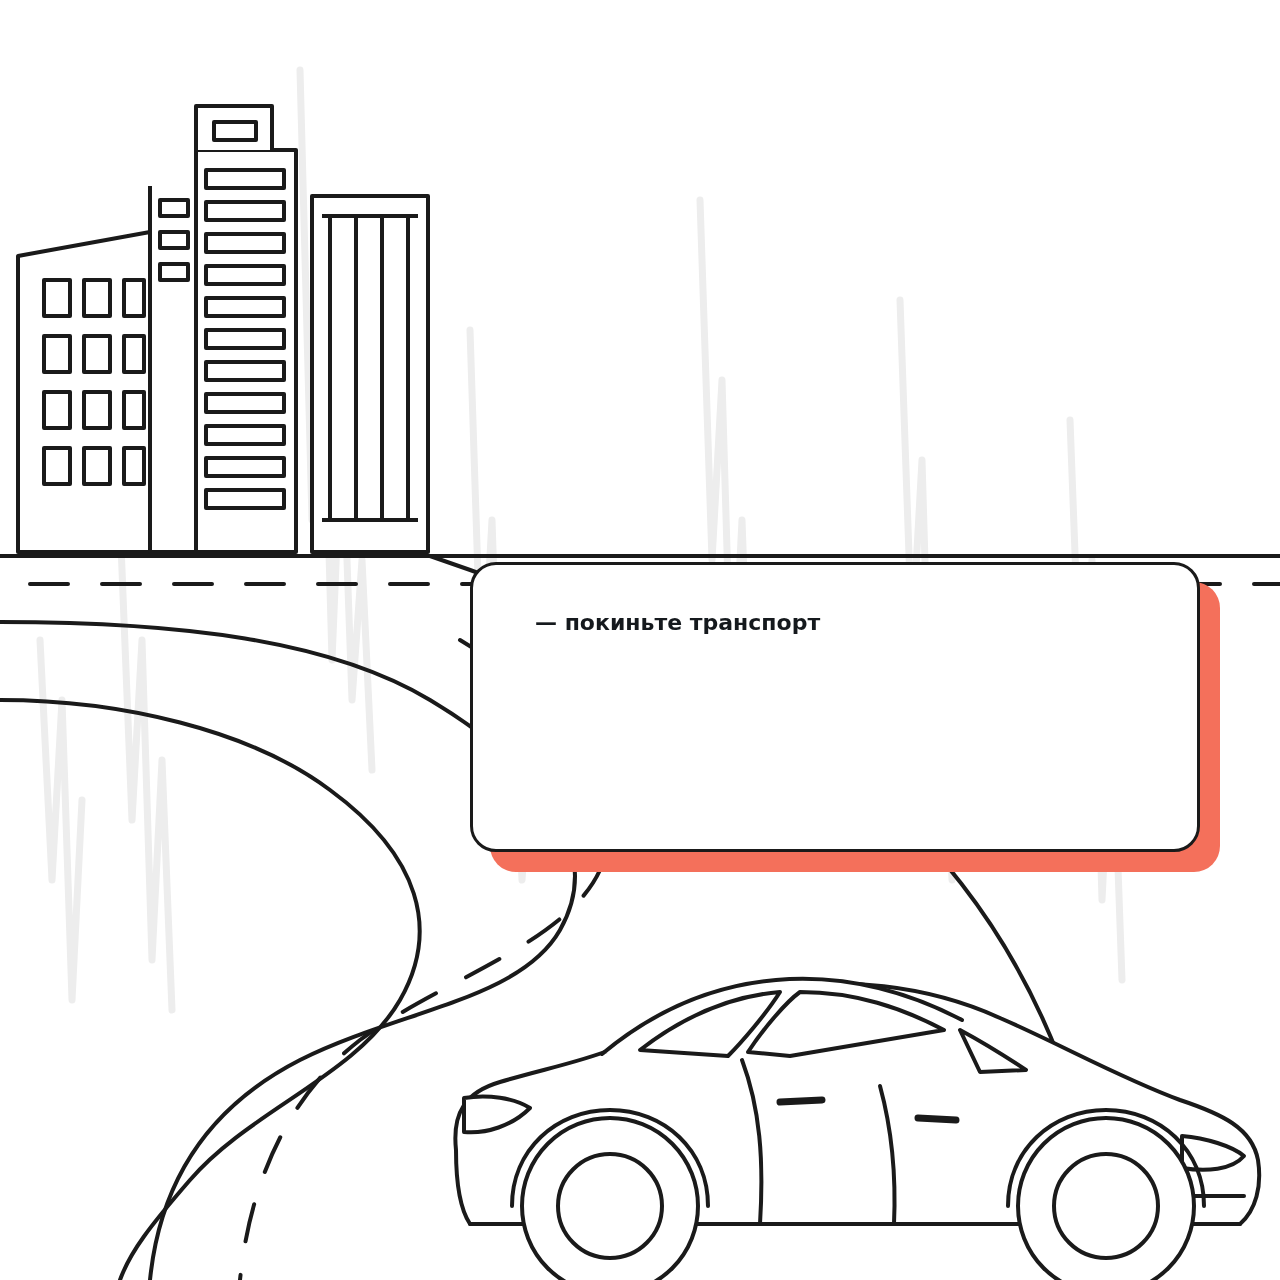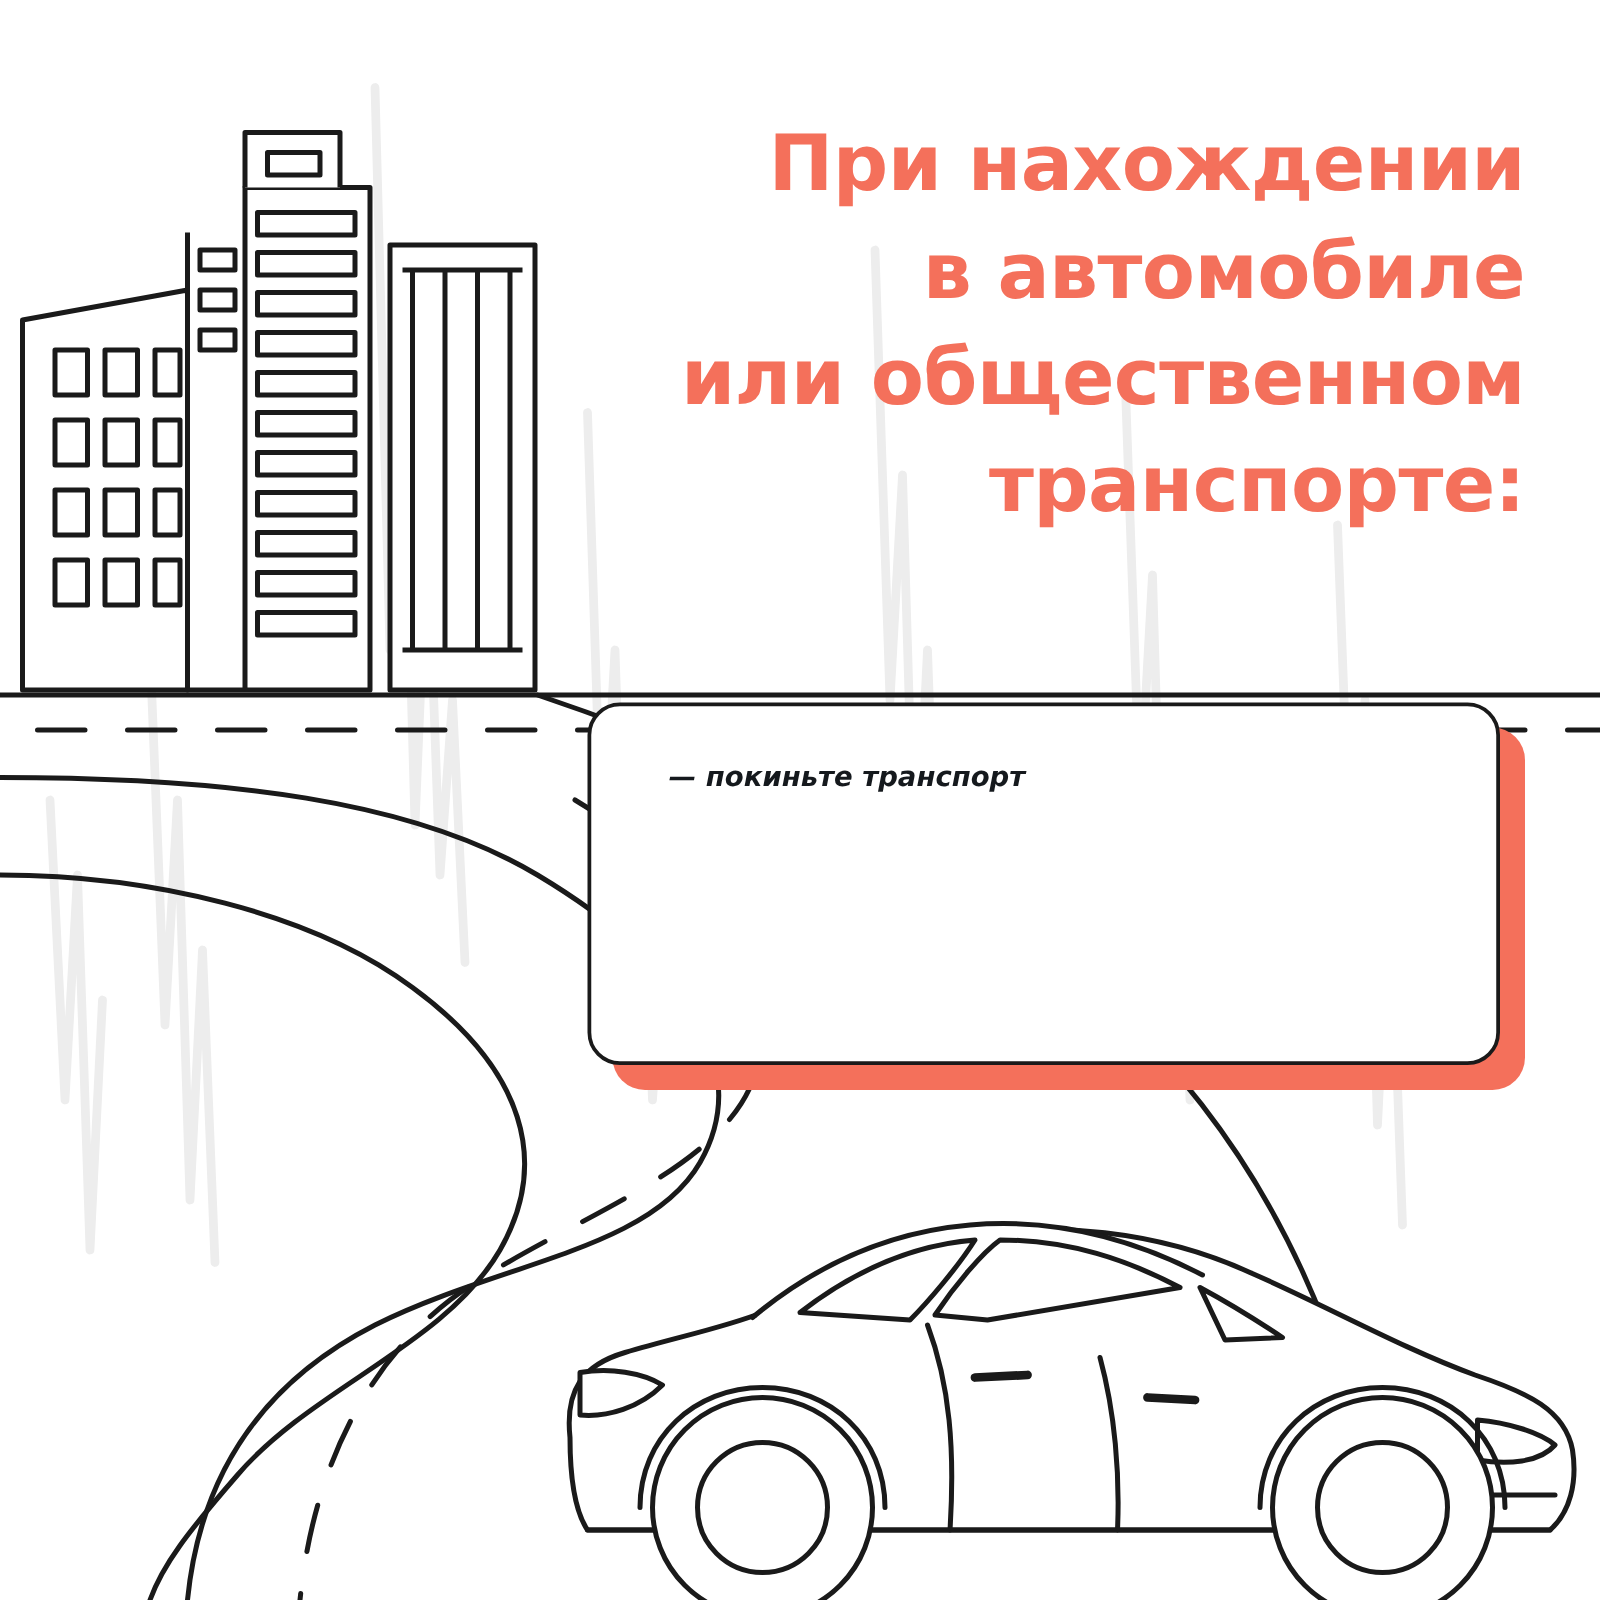--- a/index.html
+++ b/index.html
@@ -65,21 +65,20 @@
   }
   .bullet-line {
     color: #15191d;
     font-family: "DejaVu Sans", sans-serif;
     font-size: 22px;
     line-height: 1.42;
   }
   .bullet-line.b1 {
     font-weight: 700;
     margin: 6px 0 0 0;
-    font-style: italic;
   }
   .bullet-line.b2 {
     margin: 44px 0 0 0;
   }
   .b2 .strong {
     font-weight: 700;
   }
   .b2 .normal {
     font-weight: 400;
   }
@@ -191,24 +190,20 @@
       <circle cx="610" cy="1206" r="88"></circle>
       <circle cx="610" cy="1206" r="52" fill="#ffffff"></circle>
       <circle cx="1106" cy="1206" r="88"></circle>
       <circle cx="1106" cy="1206" r="52" fill="#ffffff"></circle>
 
       <path d="M512 1206 C 512 1150, 556 1110, 610 1110 C 664 1110, 708 1150, 708 1206" fill="none"></path>
       <path d="M1008 1206 C 1008 1150, 1052 1110, 1106 1110 C 1160 1110, 1204 1150, 1204 1206" fill="none"></path>
     </g>
   </svg>
 
-  <div class="headline">При нахождении
-в автомобиле
-или общественном
-транспорте:</div>
 
   <div class="card-shadow"></div>
   <div class="card">
 
     <p class="bullet-line b1">
       <span>—</span>
       <span>покиньте транспорт</span>
     </p>
 
 

